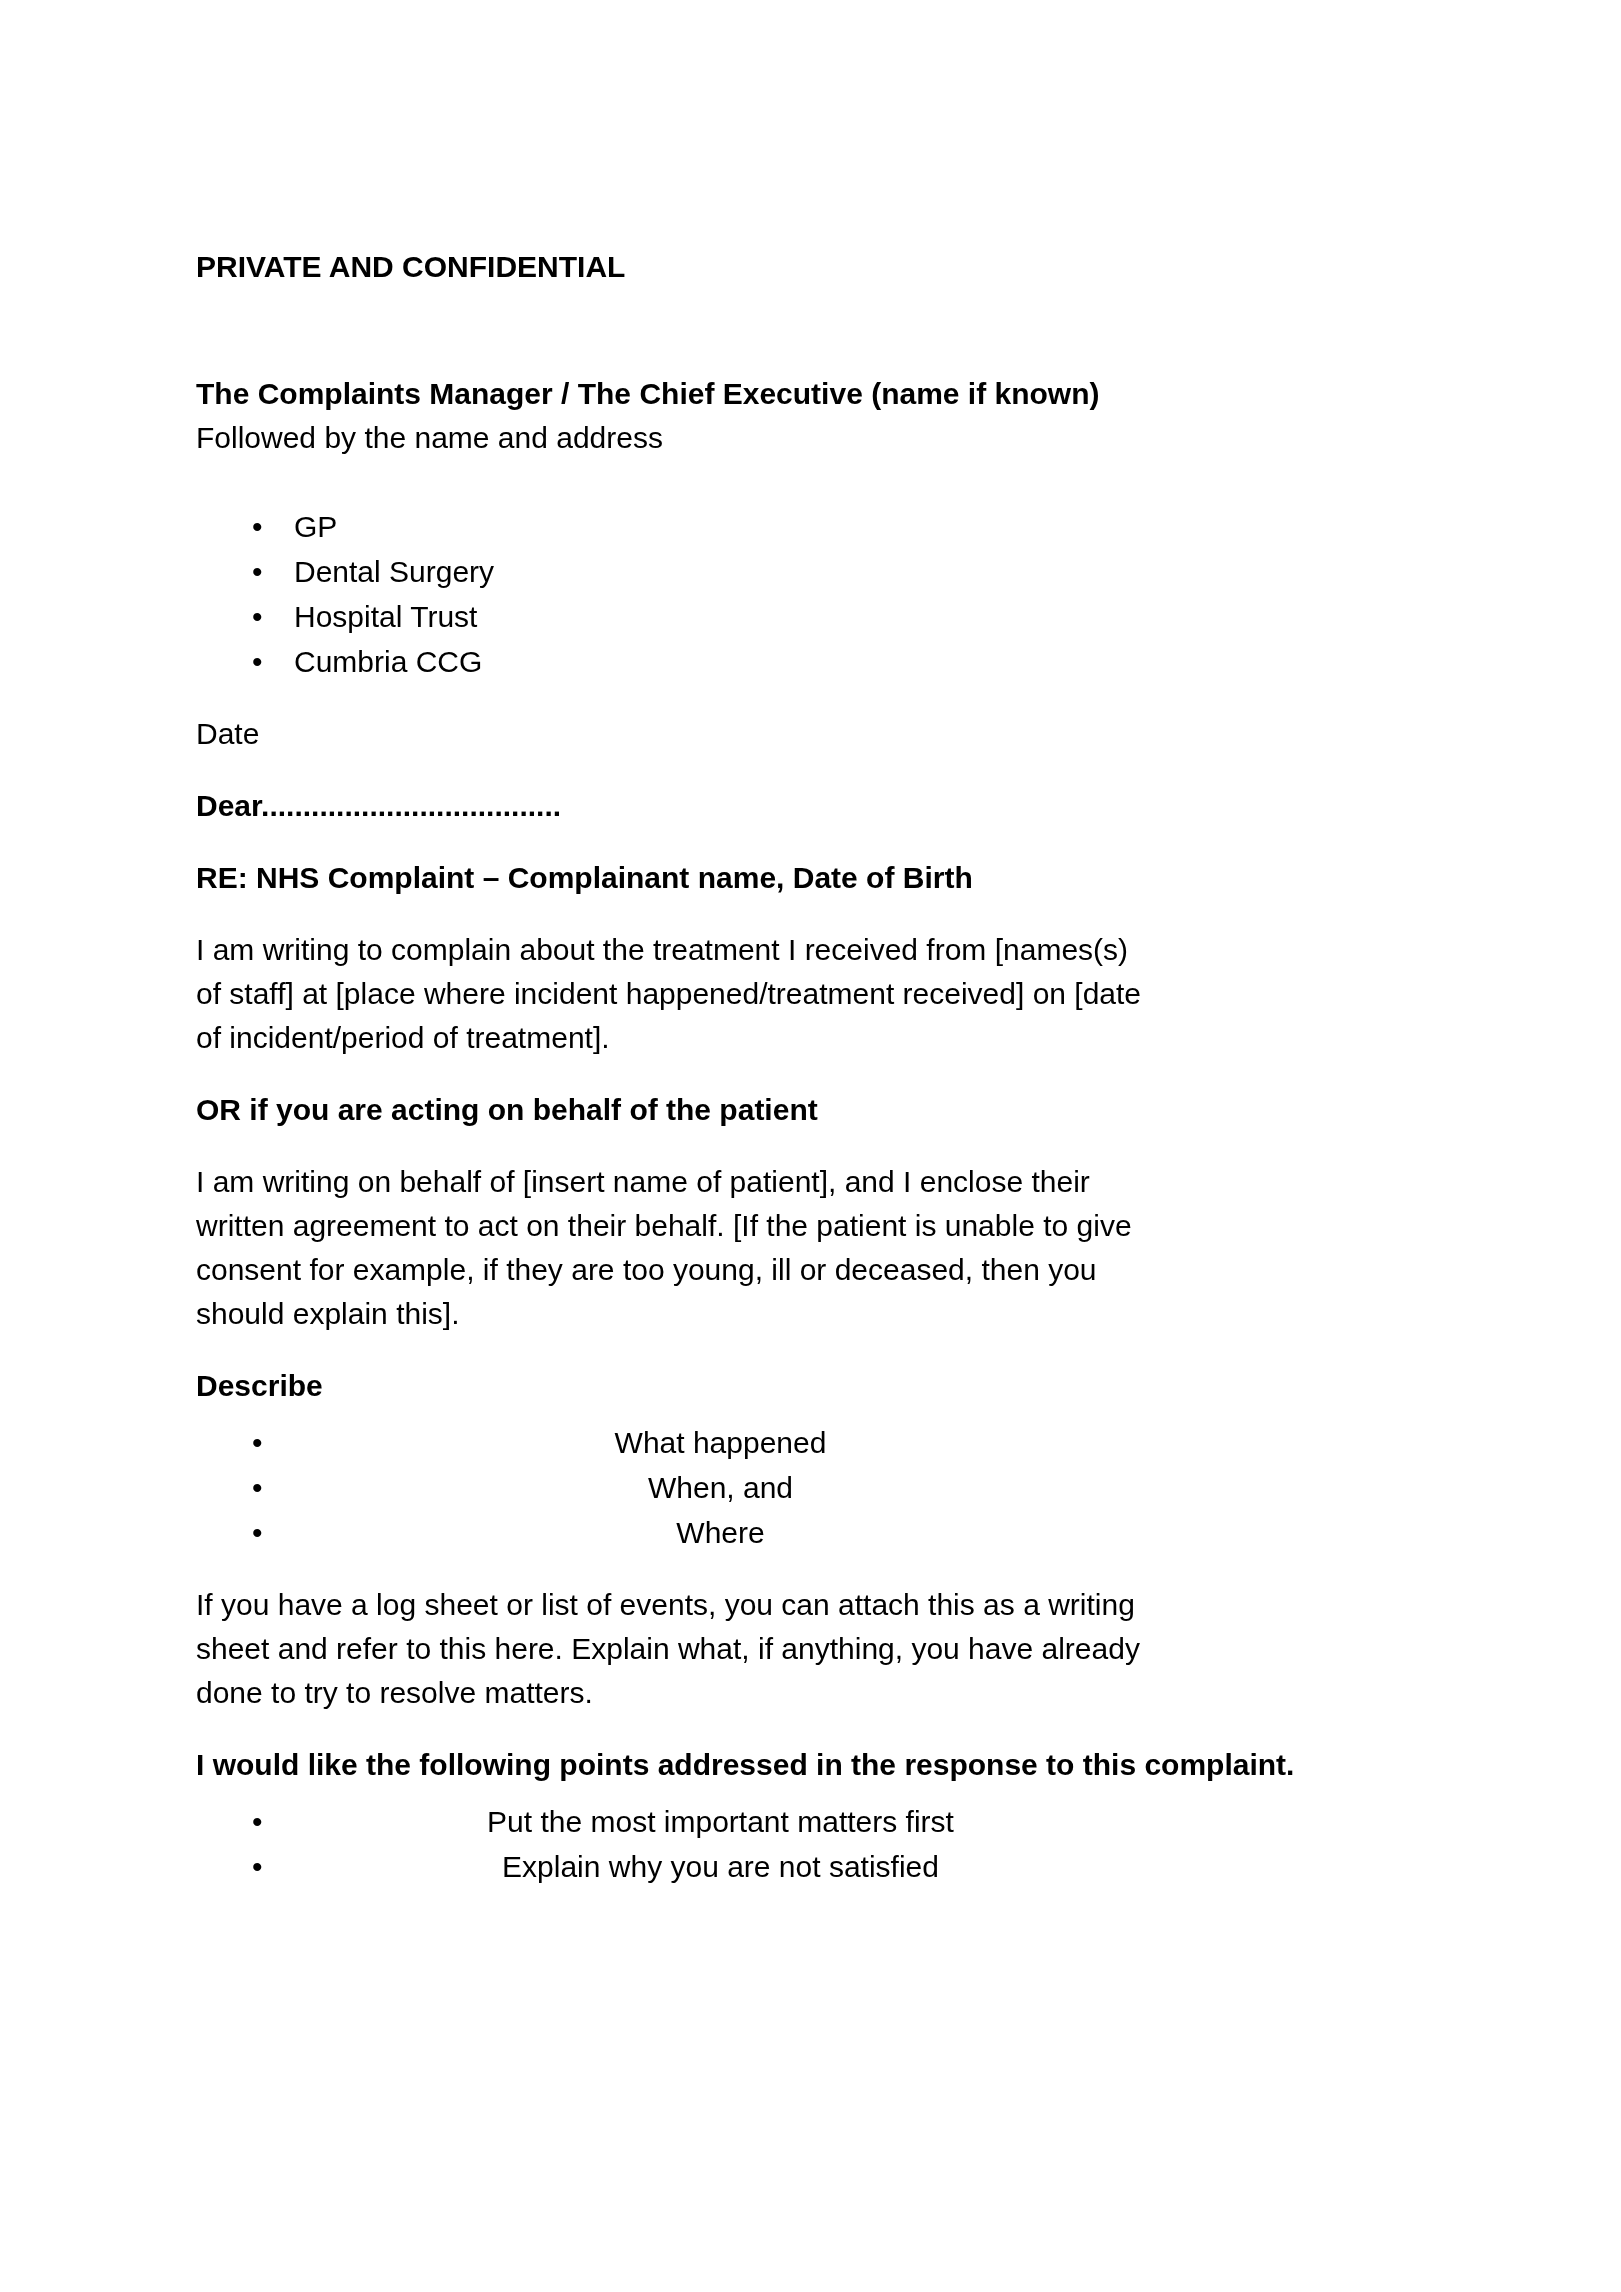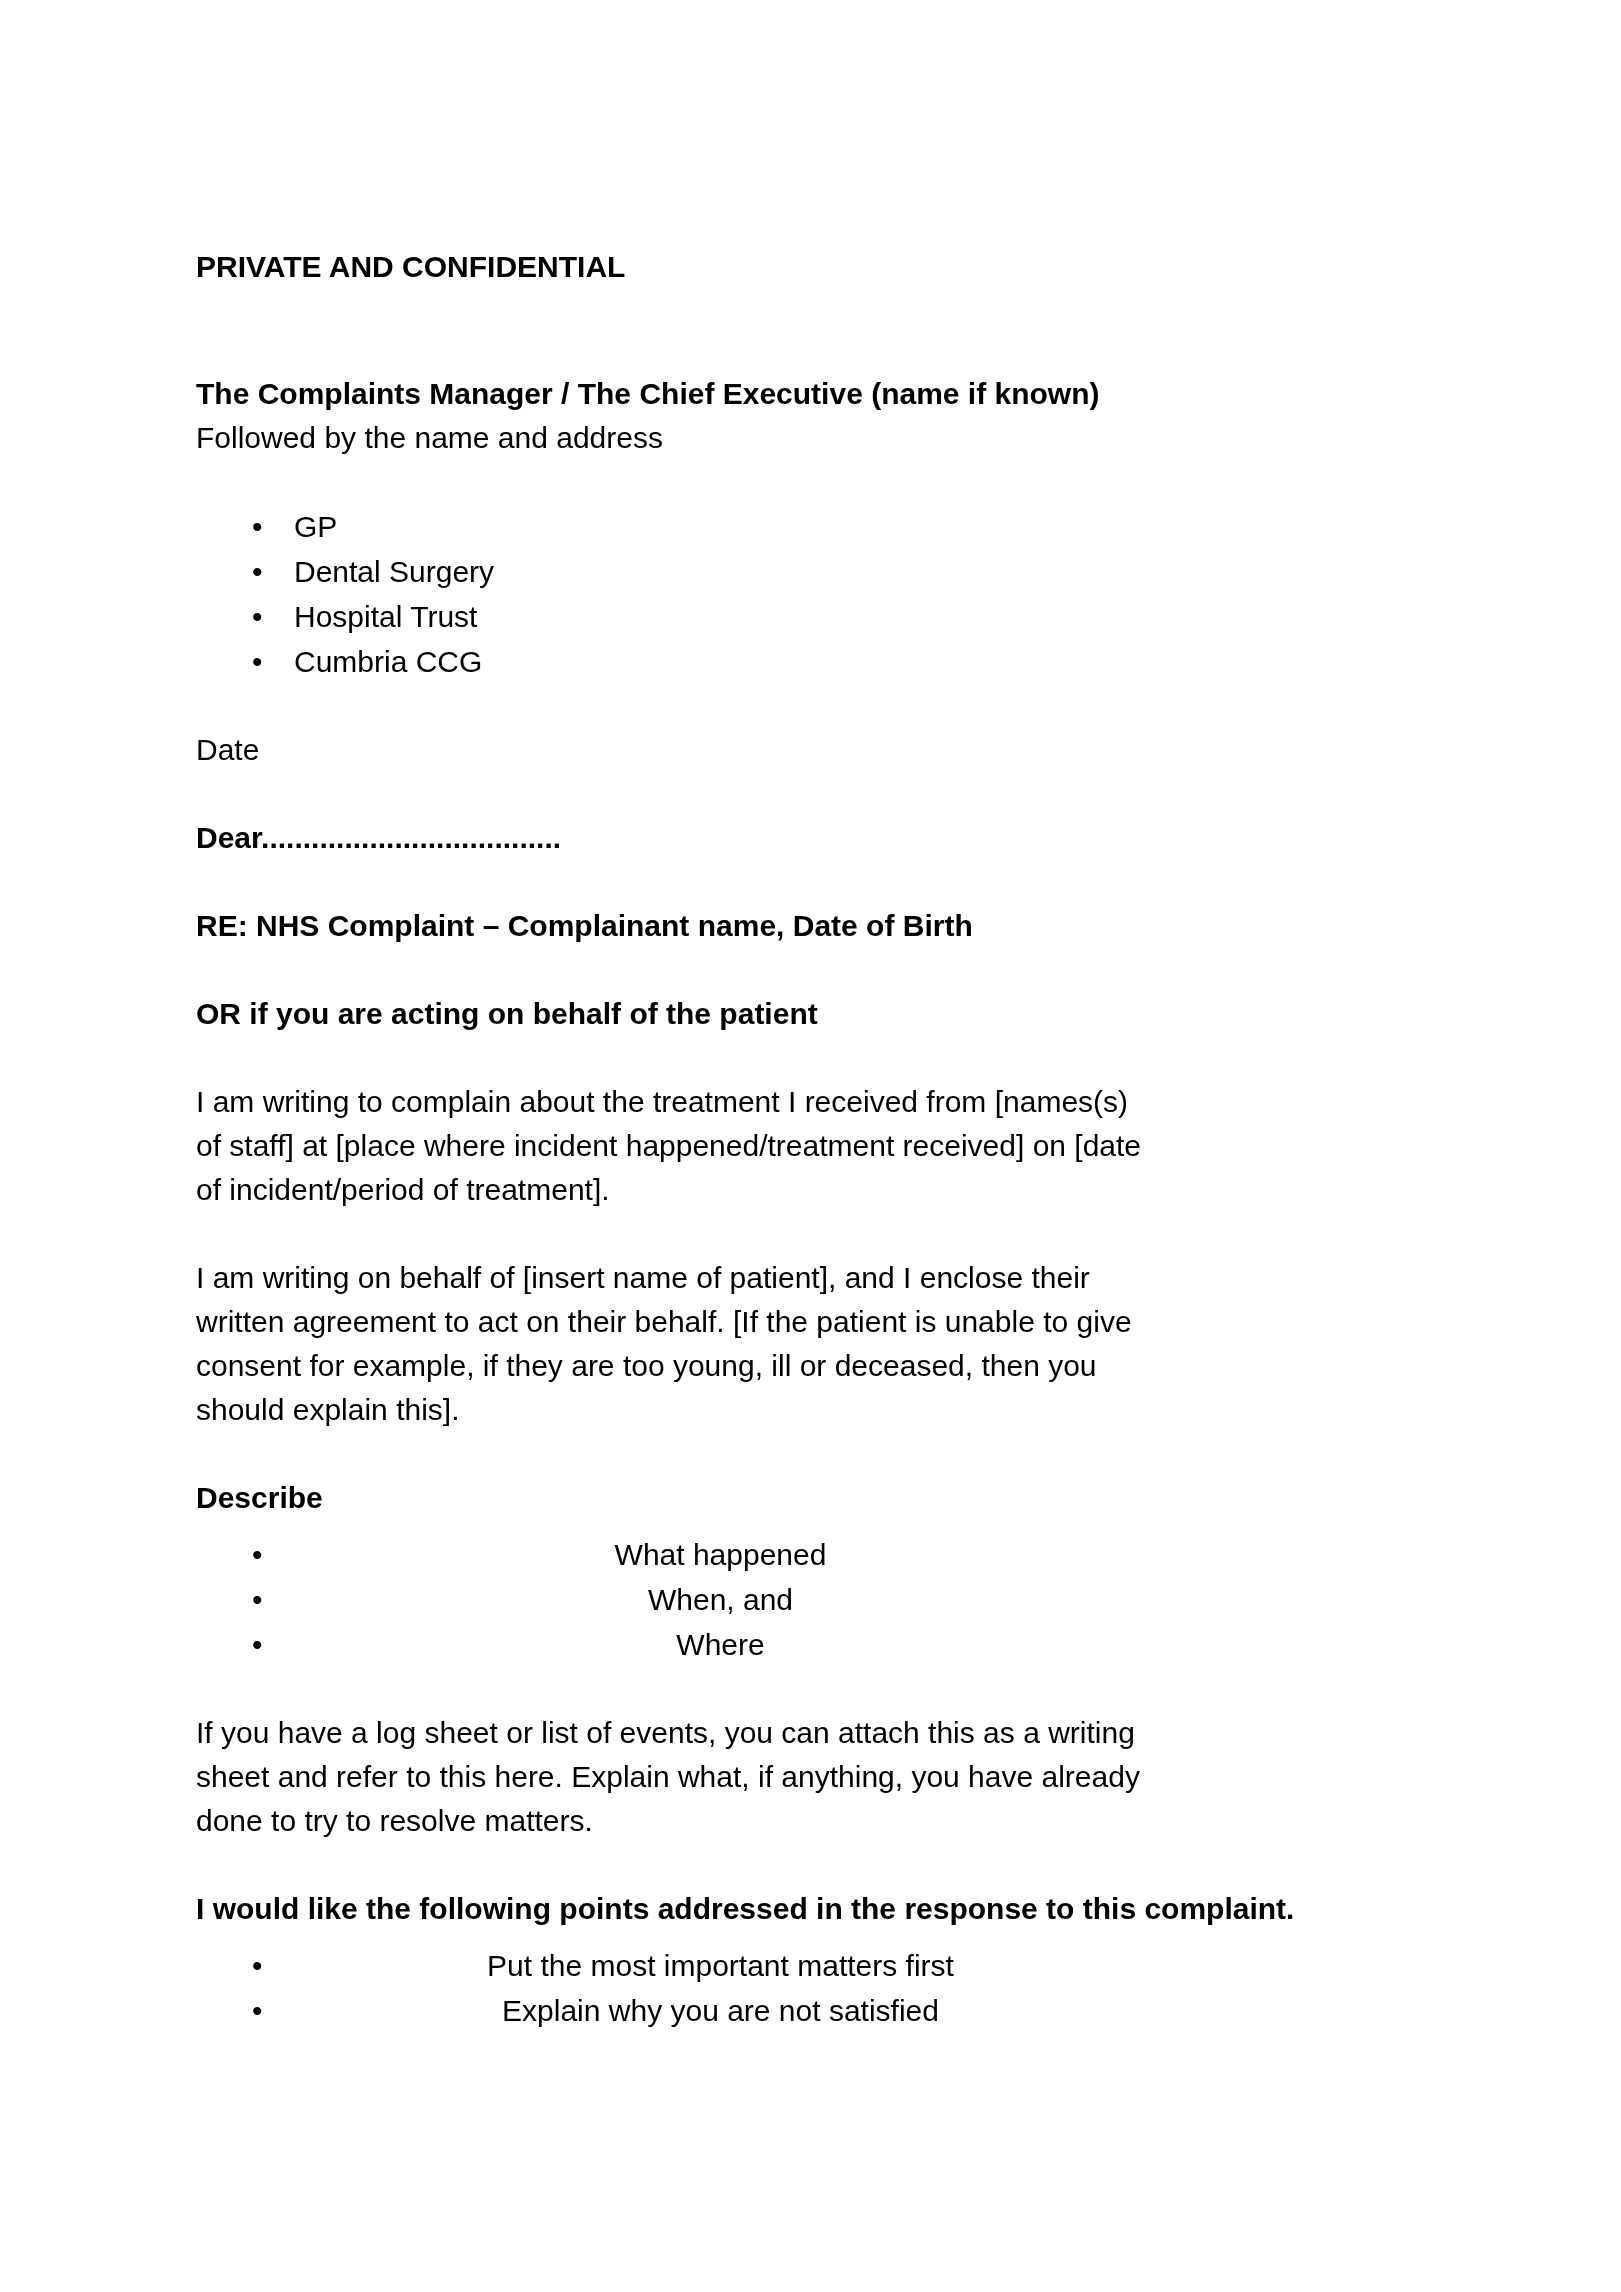--- a/index.html
+++ b/index.html
@@ -19,21 +19,21 @@
   .page {
     box-sizing: border-box;
     width: 1294px;
     height: 2293px;
     padding: 245px 147px 0 196px;
     overflow: hidden;
   }
   p { margin: 0; }
   .bold { font-weight: bold; }
   .oneline { white-space: nowrap; }
-  .blk { margin-top: 44px; }
+  .blk { margin-top: 28px; }
   .address-note { padding-left: 684px; }
   .recipient { margin-top: 83px; }
   ul.dotlist {
     list-style: none;
     margin: 44px 0 0 0;
     padding: 0 0 0 98px;
   }
   ul.dotlist.tight { margin-top: 12px; text-align: center; }
   ul.dotlist li {
     position: relative;
@@ -65,23 +65,23 @@
     <li>Hospital Trust</li>
     <li>Cumbria CCG</li>
   </ul>
 
   <p class="blk">Date</p>
 
   <p class="blk bold oneline">Dear....................................</p>
 
   <p class="blk bold oneline">RE: NHS Complaint – Complainant name, Date of Birth</p>
 
+  <p class="blk">I am writing to complain about the treatment I received from [names(s) of staff] at [place where incident happened/treatment received] on [date of incident/period of treatment].</p>
+
   <p class="blk bold oneline">OR if you are acting on behalf of the patient</p>
-
-  <p class="blk">I am writing to complain about the treatment I received from [names(s) of staff] at [place where incident happened/treatment received] on [date of incident/period of treatment].</p>
 
   <p class="blk">I am writing on behalf of [insert name of patient], and I enclose their written agreement to act on their behalf. [If the patient is unable to give consent for example, if they are too young, ill or deceased, then you should explain this].</p>
 
   <p class="blk bold">Describe</p>
 
   <ul class="dotlist tight">
     <li>What happened</li>
     <li>When, and</li>
     <li>Where</li>
   </ul>

